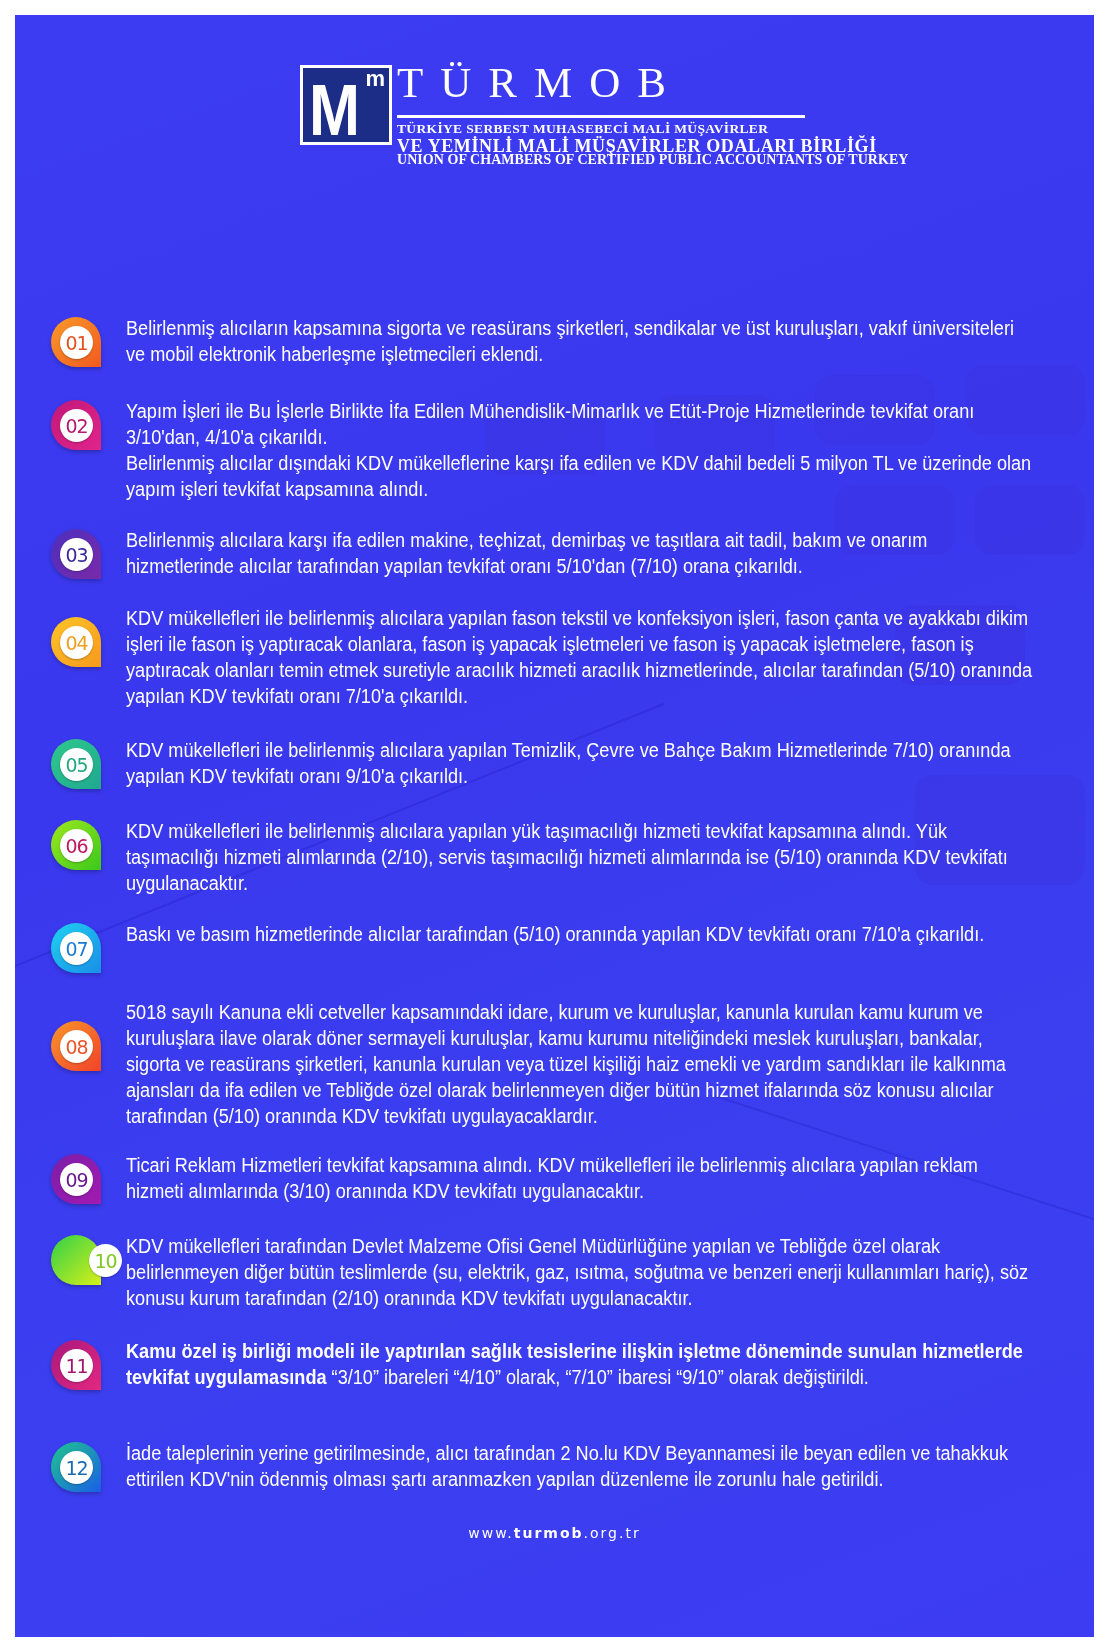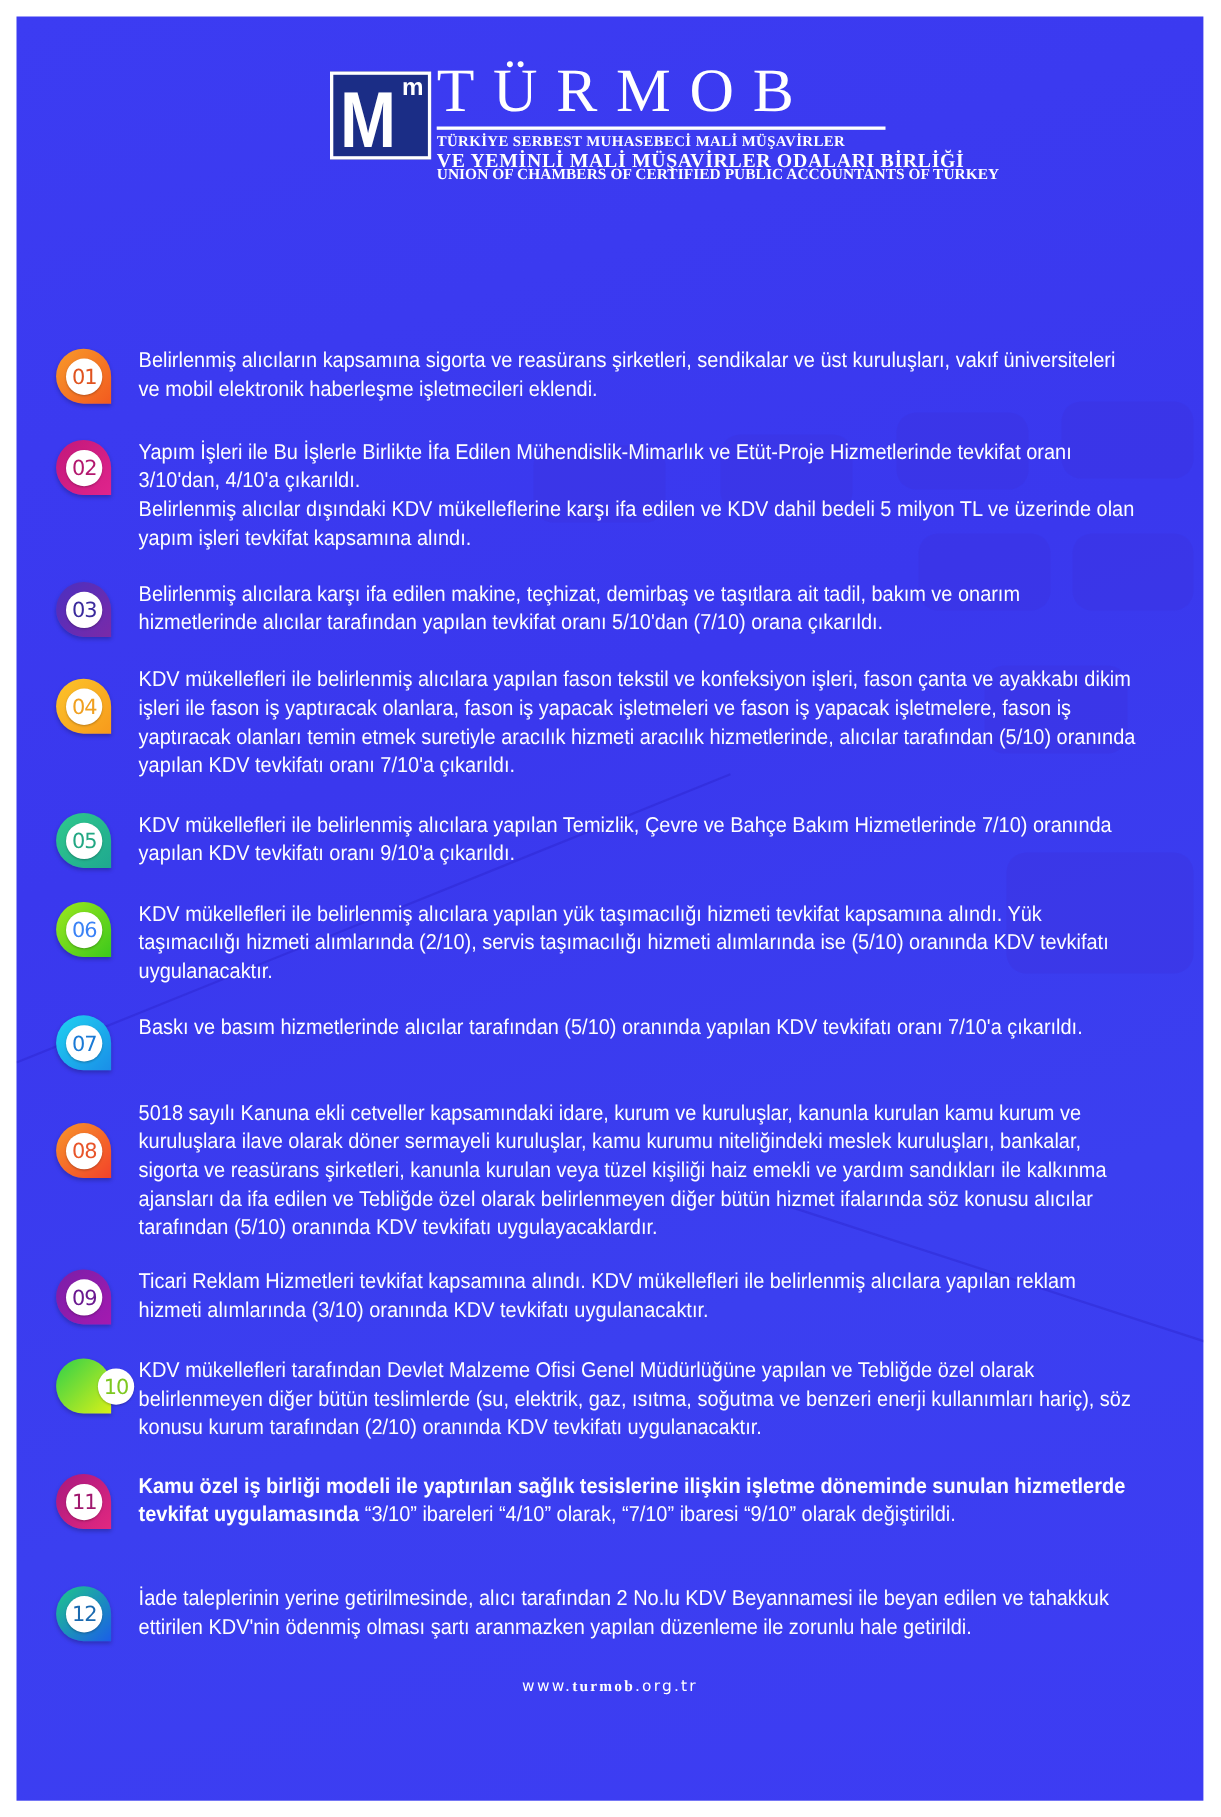--- a/index.html
+++ b/index.html
@@ -25,21 +25,21 @@
   .logo-M {
     position: absolute; left: 6px; top: 10px; color: #fff; font-family: "Liberation Sans", sans-serif;
     font-weight: bold; font-size: 72px; line-height: 64px; transform: scaleX(0.85); transform-origin: left top;
   }
   .logo-m {
     position: absolute; right: 4px; top: 0px; color: #fff; font-family: "Liberation Sans", sans-serif;
     font-weight: bold; font-size: 22px; line-height: 22px;
   }
   .logo-title {
     position: absolute; left: 112px; top: 6px; color: #fff; font-family: "Liberation Serif", serif;
-    font-size: 56px; line-height: 56px; letter-spacing: 17px; white-space: nowrap;
+    font-size: 43px; line-height: 56px; letter-spacing: 17px; white-space: nowrap;
   }
   .logo-rule { position: absolute; left: 112px; top: 66px; width: 408px; height: 3px; background: #fff; }
   .logo-sub1, .logo-sub2, .logo-sub3 {
     position: absolute; left: 112px; color: #fff; font-family: "Liberation Serif", serif; font-weight: bold;
     white-space: nowrap;
   }
   .logo-sub1 { top: 72px; font-size: 13.5px; letter-spacing: 0.35px; }
   .logo-sub2 { top: 87px; font-size: 18px; letter-spacing: 0.6px; }
   .logo-sub3 { top: 103px; font-size: 14px; letter-spacing: 0.05px; }
 
@@ -82,21 +82,21 @@
     font-family: "Liberation Sans", sans-serif; font-size: 19.5px; line-height: 26px;
     transform: scaleX(0.93); transform-origin: left top; width: 975px;
   }
   .item-text p { margin: 0; }
   .bold { font-weight: bold; }
 
   .footer {
     position: absolute; left: 0; right: 0; top: 1510px; text-align: center; color: #ffffff;
     font-family: "DejaVu Sans", sans-serif; font-size: 14px; letter-spacing: 2px;
   }
-  .footer b { font-weight: bold; font-family: Liberation Serif, serif; }
+  .footer b { font-weight: bold; }
 </style>
 </head>
 <body>
 
 <div class="panel">
 
   <div class="deco" style="left:470px;top:390px;width:120px;height:70px;"></div>
   <div class="deco" style="left:640px;top:380px;width:120px;height:70px;"></div>
   <div class="deco" style="left:800px;top:360px;width:120px;height:70px;"></div>
   <div class="deco" style="left:950px;top:350px;width:120px;height:70px;"></div>
@@ -157,21 +157,21 @@
       <div class="item" style="top: 722px;">
         <div class="badge" style="top: 2px; background: linear-gradient(135deg, rgb(47, 201, 140), rgb(31, 168, 144));">
           <div class="badge-inner" style="color: rgb(34, 167, 131);">05</div>
         </div>
         <div class="item-text" style="top: 0px;">
           <p>KDV mükellefleri ile belirlenmiş alıcılara yapılan Temizlik, Çevre ve Bahçe Bakım Hizmetlerinde 7/10) oranında yapılan KDV tevkifatı oranı 9/10'a çıkarıldı.</p>
         </div>
       </div>
       <div class="item" style="top: 803px;">
         <div class="badge" style="top: 2px; background: linear-gradient(135deg, rgb(158, 232, 30), rgb(60, 200, 28));">
-          <div class="badge-inner" style="color: #3b82f6;">06</div>
+          <div class="badge-inner" style="color: #be185d;">06</div>
         </div>
         <div class="item-text" style="top: 0px;">
           <p>KDV mükellefleri ile belirlenmiş alıcılara yapılan yük taşımacılığı hizmeti tevkifat kapsamına alındı.  Yük taşımacılığı hizmeti alımlarında (2/10), servis taşımacılığı hizmeti alımlarında ise (5/10) oranında KDV tevkifatı uygulanacaktır.</p>
         </div>
       </div>
       <div class="item" style="top: 906px;">
         <div class="badge" style="top: 2px; background: linear-gradient(135deg, rgb(31, 210, 240), rgb(26, 142, 232));">
           <div class="badge-inner" style="color: rgb(26, 122, 214);">07</div>
         </div>
         <div class="item-text" style="top: 0px;">

